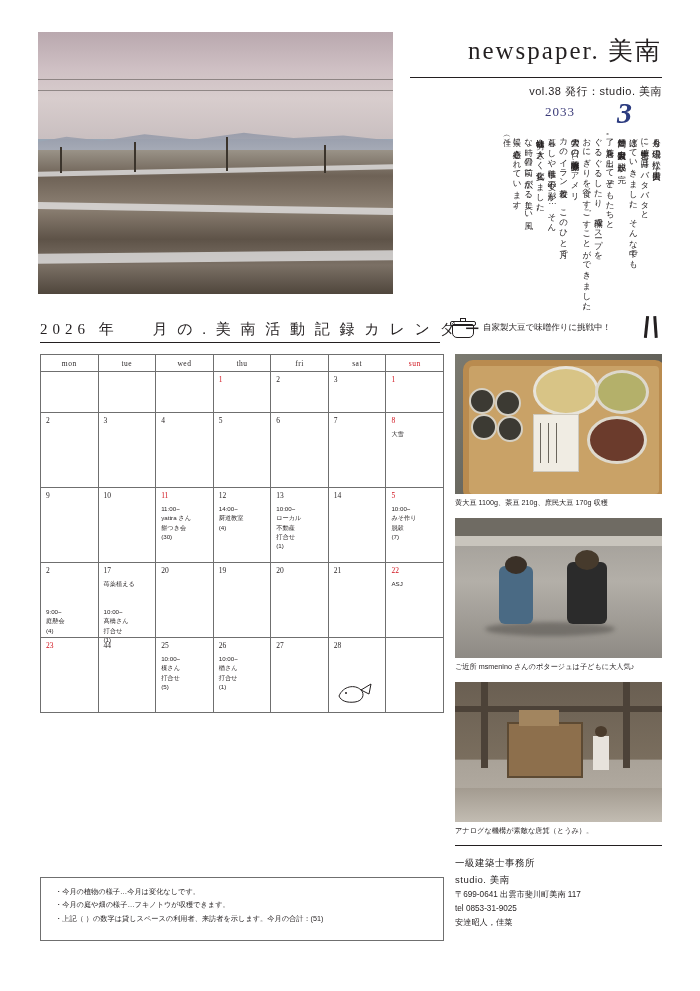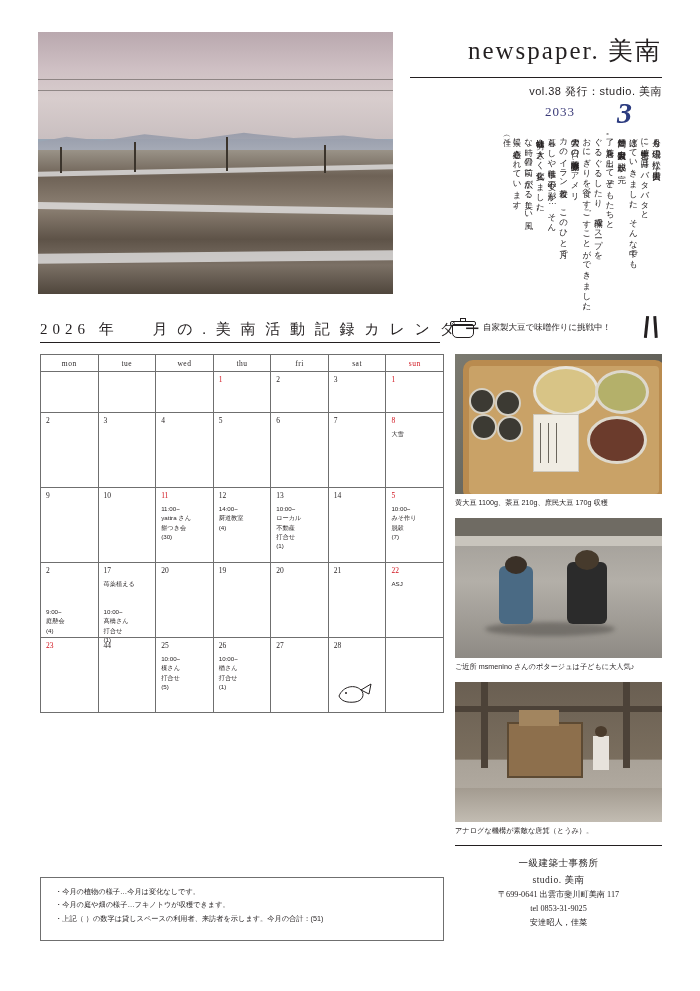--- a/index.html
+++ b/index.html
@@ -294,22 +294,21 @@
   #ph3 .mach:after { content:""; position:absolute; left: 10px; top: -14px; width: 40px; height: 16px; background: #a2855f; }
   #ph3 .girl { position: absolute; left: 138px; top: 54px; width: 16px; height: 34px; background: #e7e3dc; }
   #ph3 .girlh { position: absolute; left: 140px; top: 44px; width: 12px; height: 11px; border-radius: 50%; background: #4a3b2c; }
   #ph3 .floor { position: absolute; left: 0; bottom: 0; width: 100%; height: 34px; background: linear-gradient(to bottom,#a39b90,#c2bcb2); }
 
   
   .footer {
     position: absolute;
     left: 455px; top: 845px;
     width: 207px;
-    text-align: center;
-    font-family: Liberation Serif, serif;
+    text-align: left;
   }
   .footer .rule { border-top: 1px solid #231f20; margin-bottom: 9px; }
   .footer div.line { font-size: 9.5px; line-height: 1.75; letter-spacing: .5px; }
   .footer div.small { font-size: 8.2px; line-height: 1.7; }
 </style>
 </head>
 <body>
 
 <div class="header">
 

